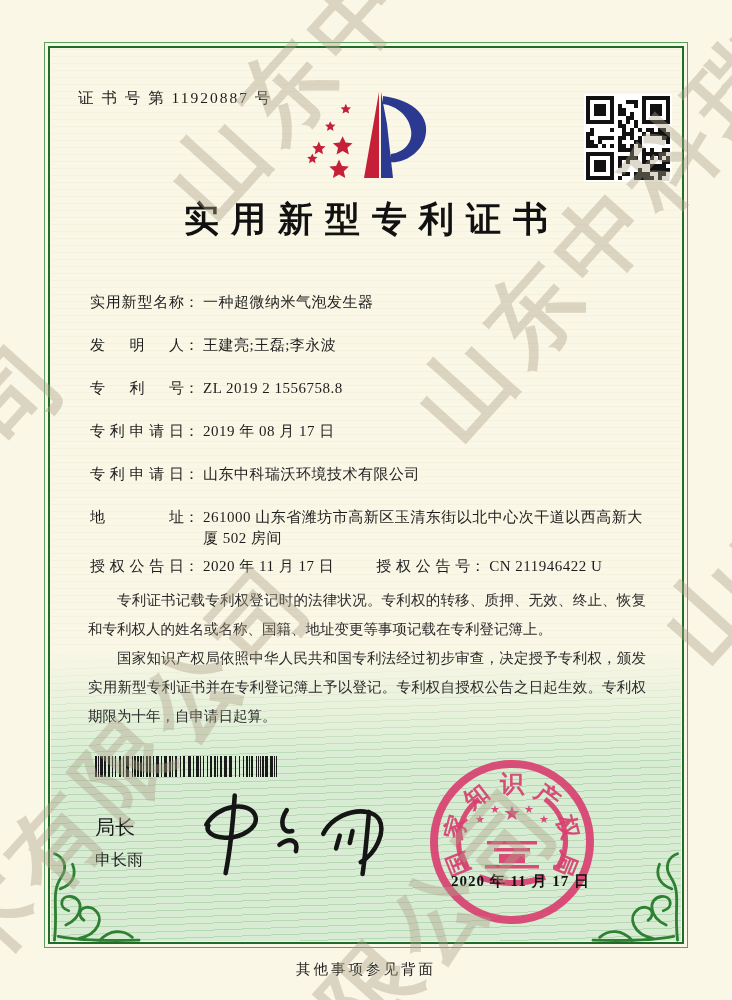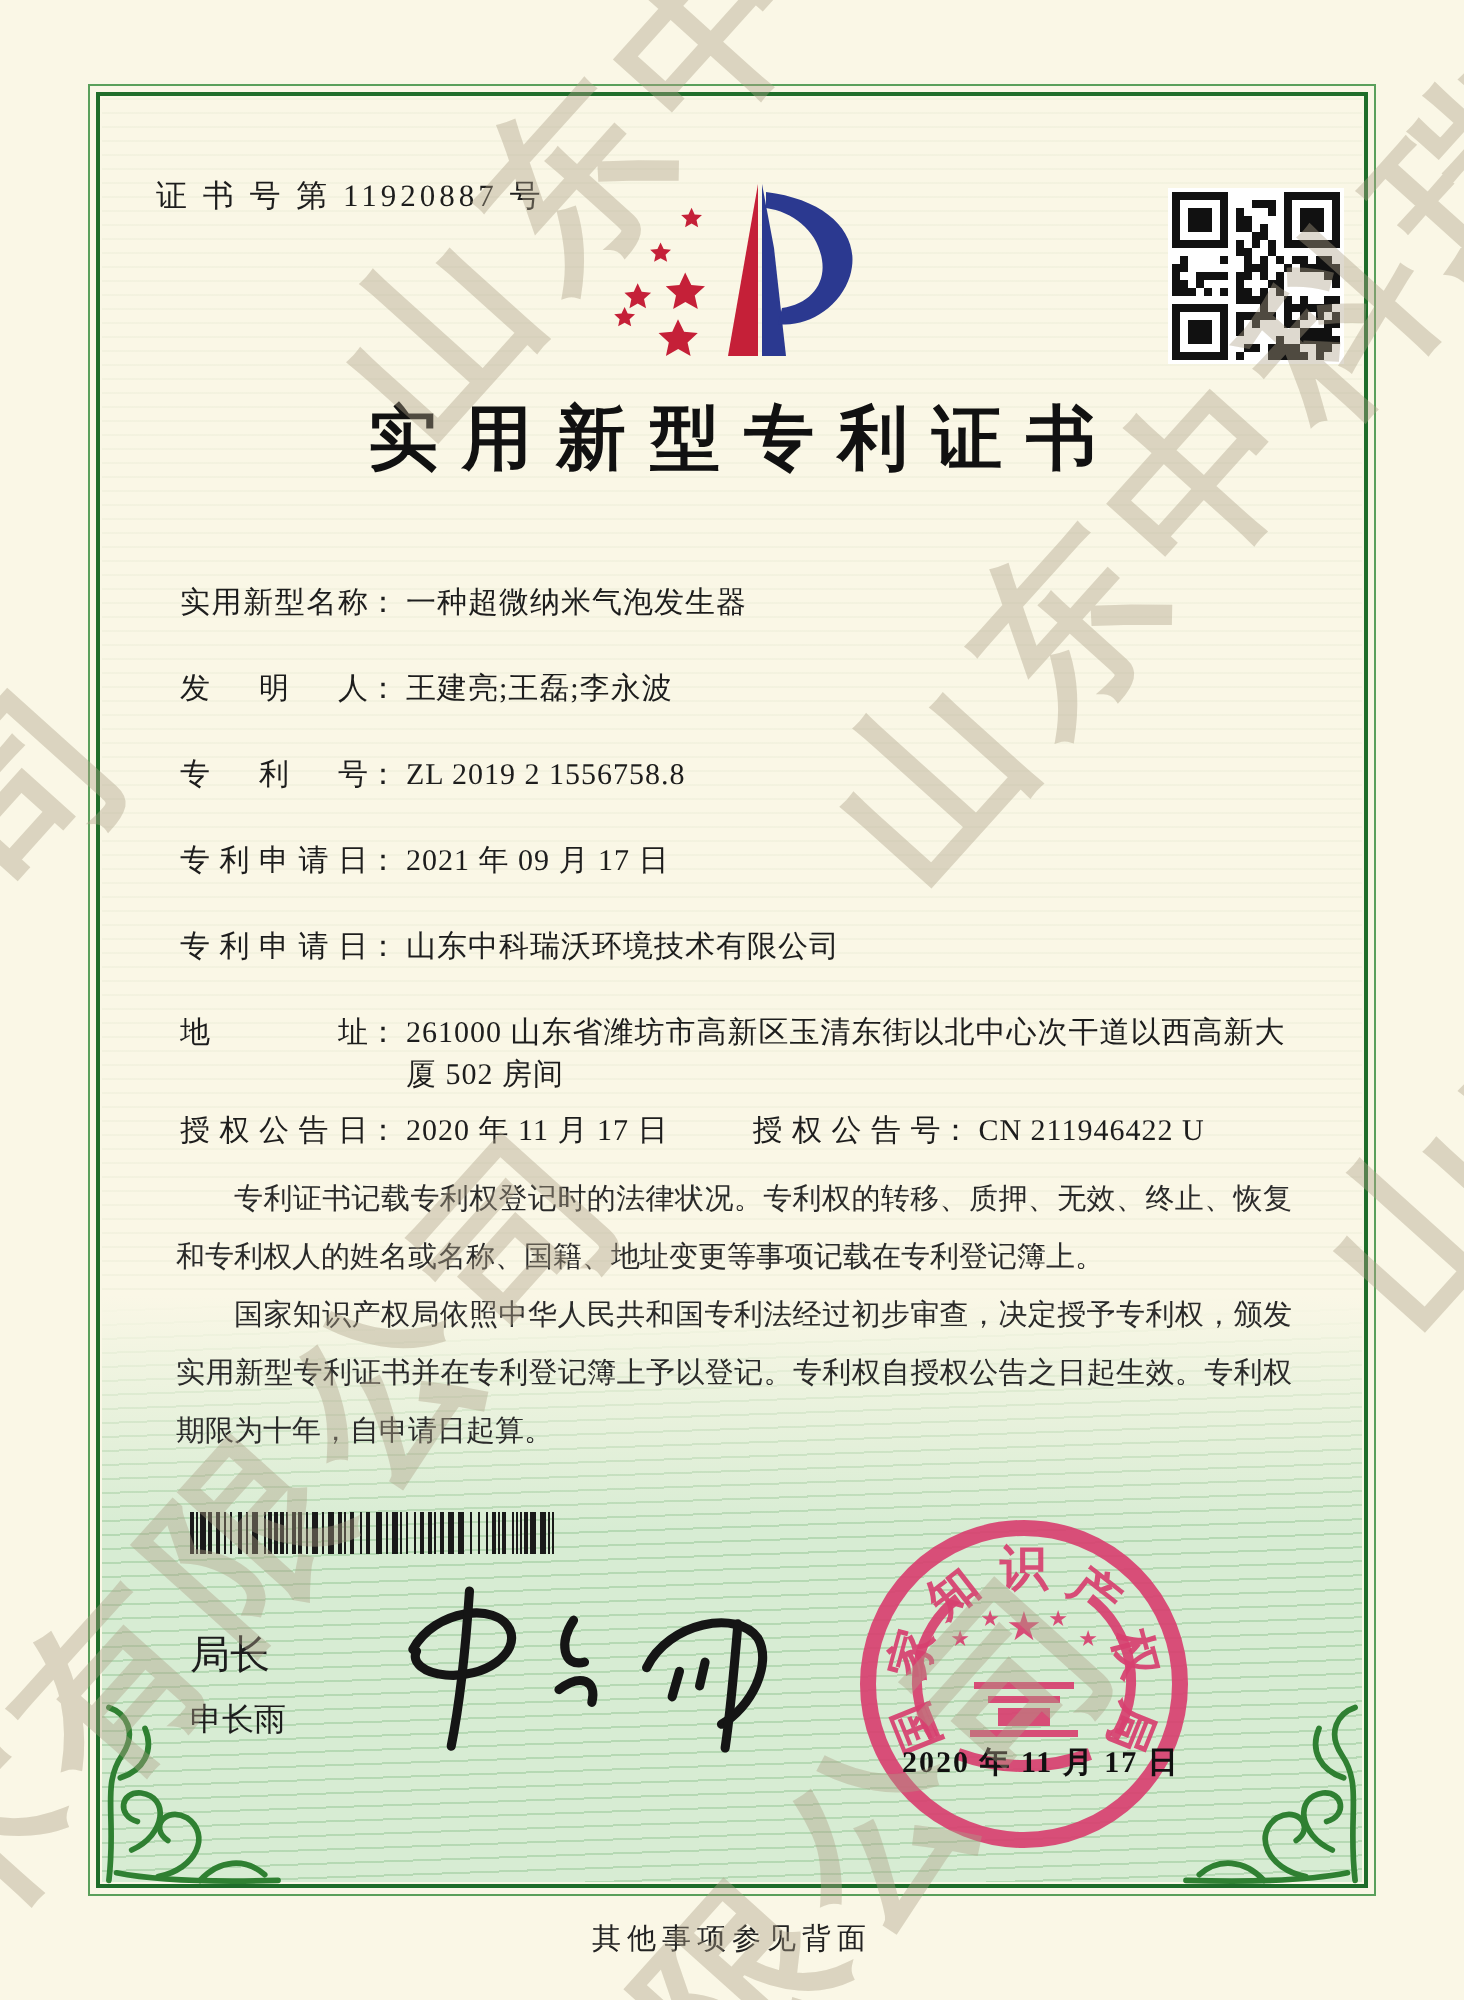--- a/index.html
+++ b/index.html
@@ -251,21 +251,21 @@
     <span class="val">王建亮;王磊;李永波</span>
   </div>
   <div class="row" style="top:378px">
     <span class="lbl">专利号</span>
       <span class="colon">：</span>
     <span class="val">ZL 2019 2 1556758.8</span>
   </div>
   <div class="row" style="top:421px">
     <span class="lbl">专利申请日</span>
       <span class="colon">：</span>
-    <span class="val">2021 年 09 月 17 日</span>
+    <span class="val">2019 年 08 月 17 日</span>
   </div>
   <div class="row" style="top:464px">
     <span class="lbl">专利申请日</span>
       <span class="colon">：</span>
     <span class="val">山东中科瑞沃环境技术有限公司</span>
   </div>
   <div class="row" style="top:507px">
     <span class="lbl">地址</span>
       <span class="colon">：</span>
     <span class="val wrap">261000 山东省潍坊市高新区玉清东街以北中心次干道以西高新大厦 502 房间</span>

